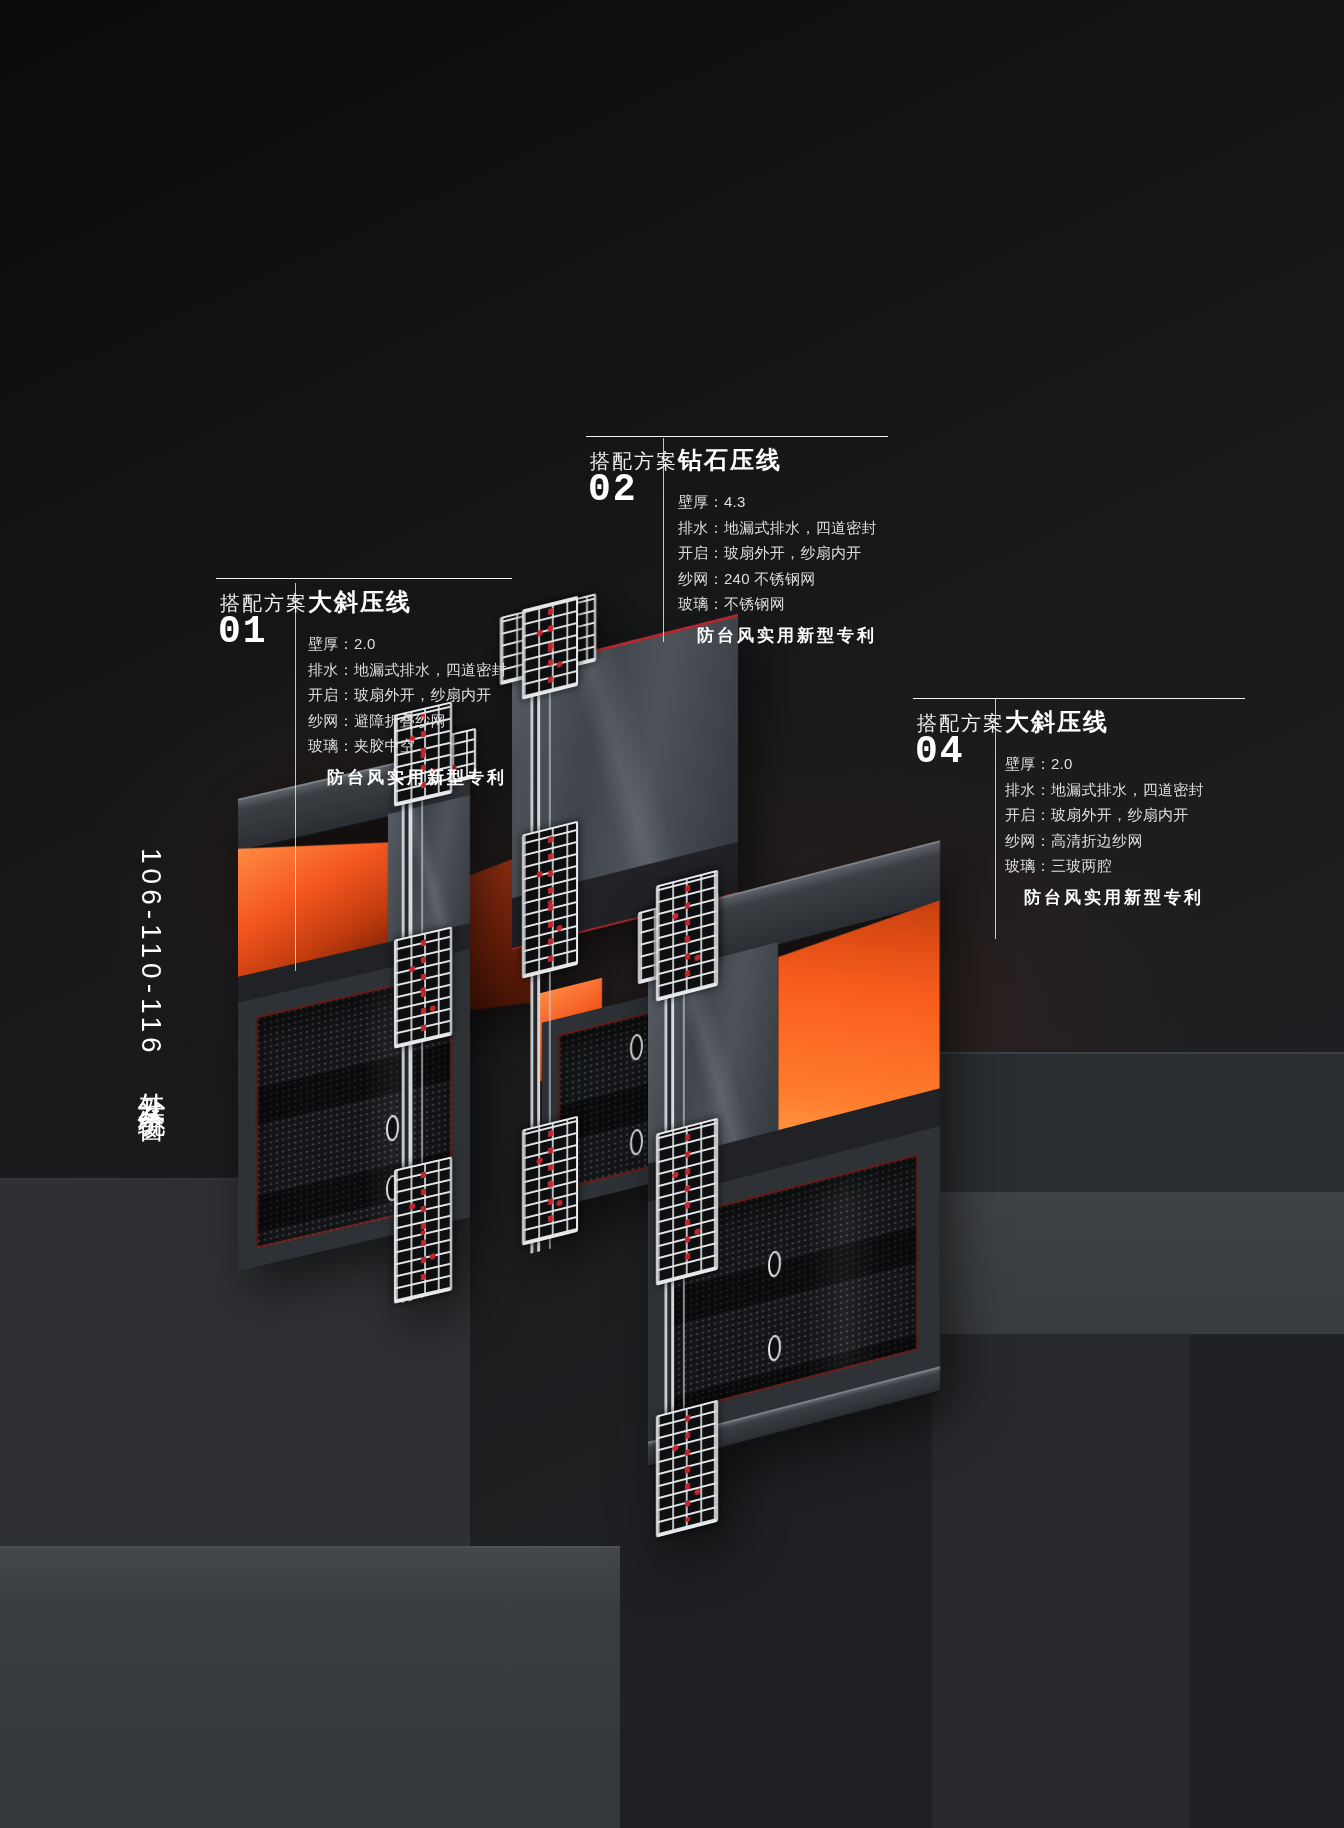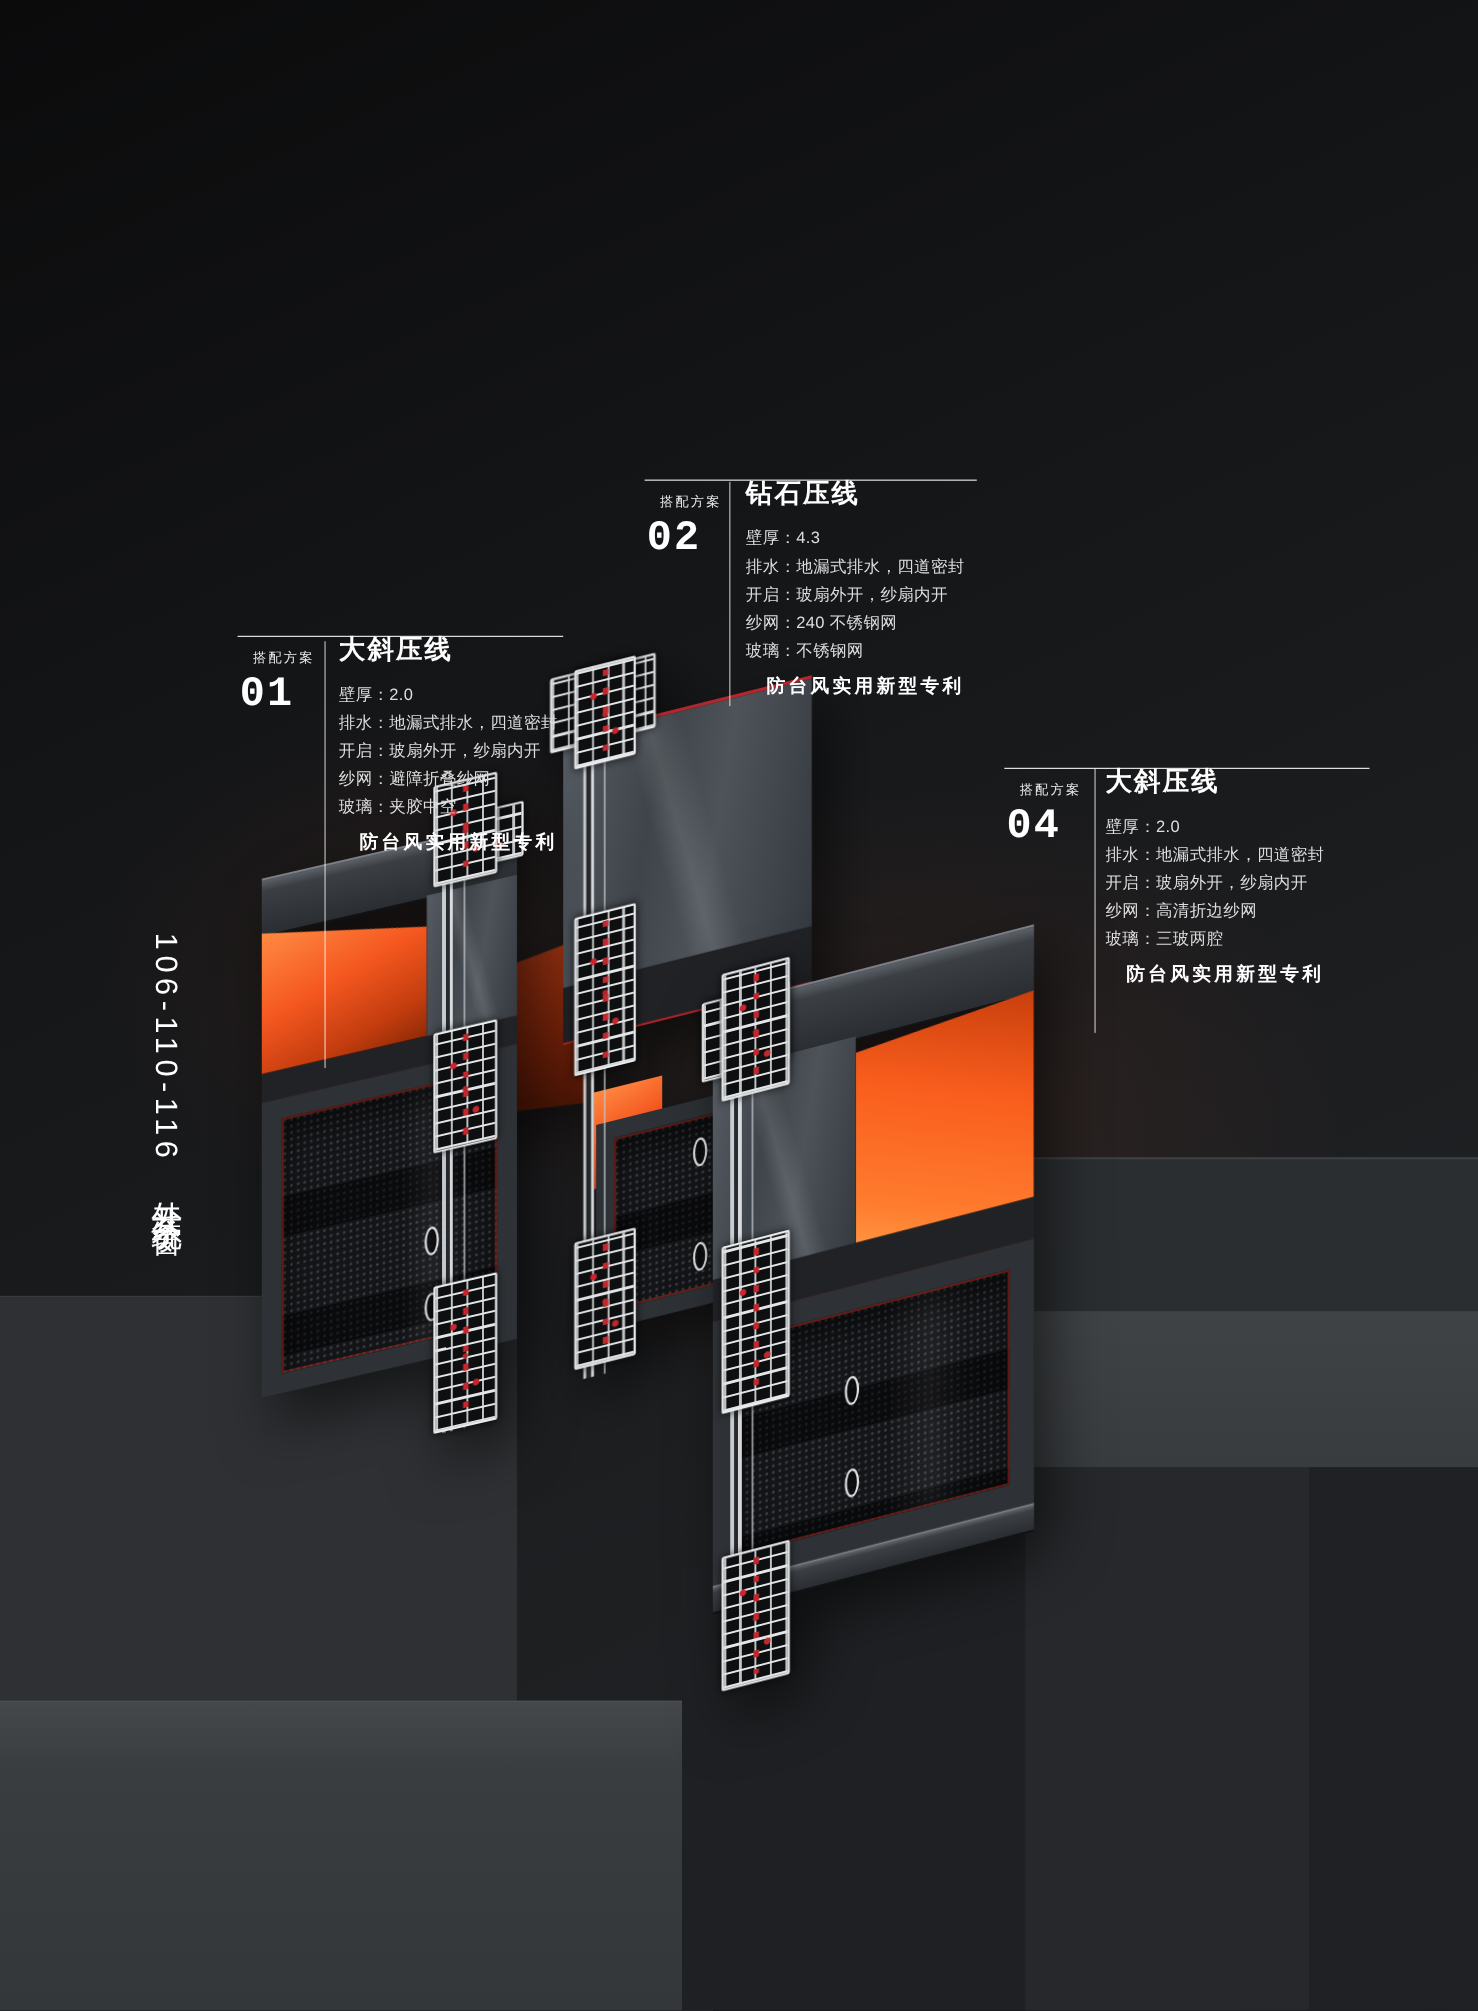--- a/index.html
+++ b/index.html
@@ -21,25 +21,25 @@
   .b-left-platform{left:0;top:1546px;width:648px;height:282px;background:linear-gradient(180deg,#45484b 0%,#3a3d40 22%,#343739 100%);border-top:2px solid #4d5053;}
   .b-center-dark{left:620px;top:1424px;width:318px;height:404px;background:#1e2023;}
   .b-right-top{left:932px;top:1052px;width:412px;height:140px;background:#2b2e31;border-top:2px solid #3c3f43;}
   .b-right-mid{left:932px;top:1192px;width:412px;height:142px;background:linear-gradient(180deg,#404346 0%,#393c3f 100%);}
   .b-right-bottom{left:932px;top:1334px;width:412px;height:494px;background:#26282b;}
   .b-right-corner{left:1190px;top:1334px;width:154px;height:494px;background:#1f2124;}
 
   
   .card{position:absolute;z-index:6;}
   .card .topline{position:absolute;left:0;top:8px;height:1px;background:rgba(255,255,255,.95);}
-  .card .tag{position:absolute;left:14px;top:20px;font-size:12px;letter-spacing:2px;color:#ececec;white-space:nowrap;}
+  .card .tag{position:absolute;left:4px;top:20px;font-size:20px;letter-spacing:2px;color:#ececec;white-space:nowrap;}
   .card .num{position:absolute;left:2px;top:40px;font-family:Liberation Mono, monospace;font-weight:700;font-size:38px;letter-spacing:2px;color:#fff;}
   .card .vline{position:absolute;width:1px;background:rgba(255,255,255,.75);}
   .card .content{position:absolute;left:92px;top:0;}
-  .card .title{margin-top:4px;font-size:24px;font-weight:700;letter-spacing:2px;white-space:nowrap;}
+  .card .title{margin-top:16px;font-size:24px;font-weight:700;letter-spacing:2px;white-space:nowrap;}
   .card .specs{margin-top:13px;}
   .card .spec{font-size:15px;line-height:25.5px;color:#dedede;letter-spacing:.3px;white-space:nowrap;}
   .card .patent{margin-top:7px;font-size:17px;font-weight:700;letter-spacing:3px;white-space:nowrap;color:#fff;text-align:right;}
 
   #card1{left:216px;top:570px;}
   #card1 .topline{width:296px;}
   #card1 .vline{left:79px;top:13px;height:388px;}
   #card2{left:586px;top:428px;}
   #card2 .topline{width:302px;}
   #card2 .vline{left:77px;top:10px;height:204px;}

